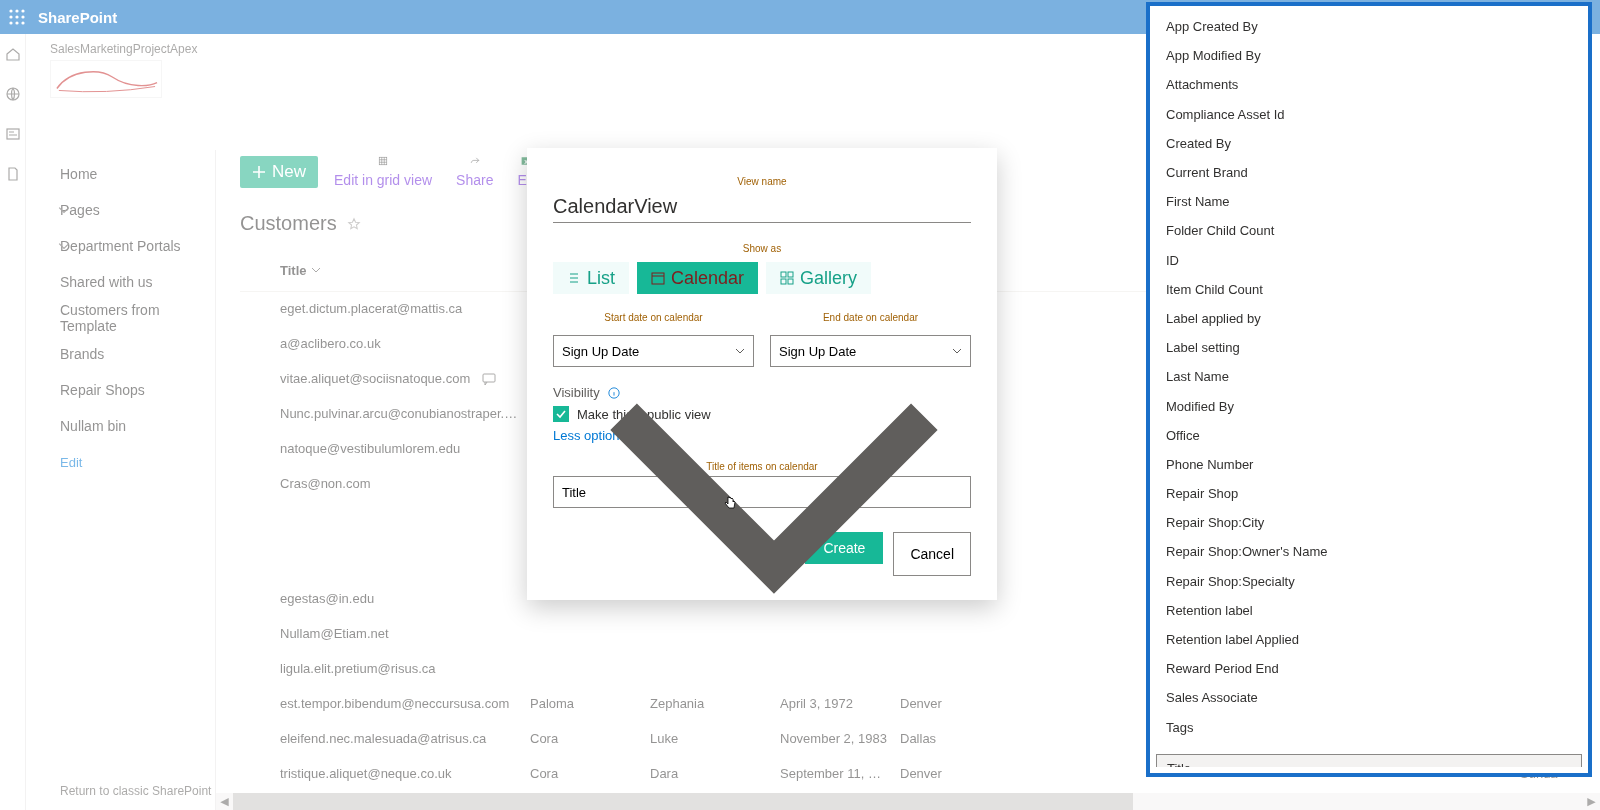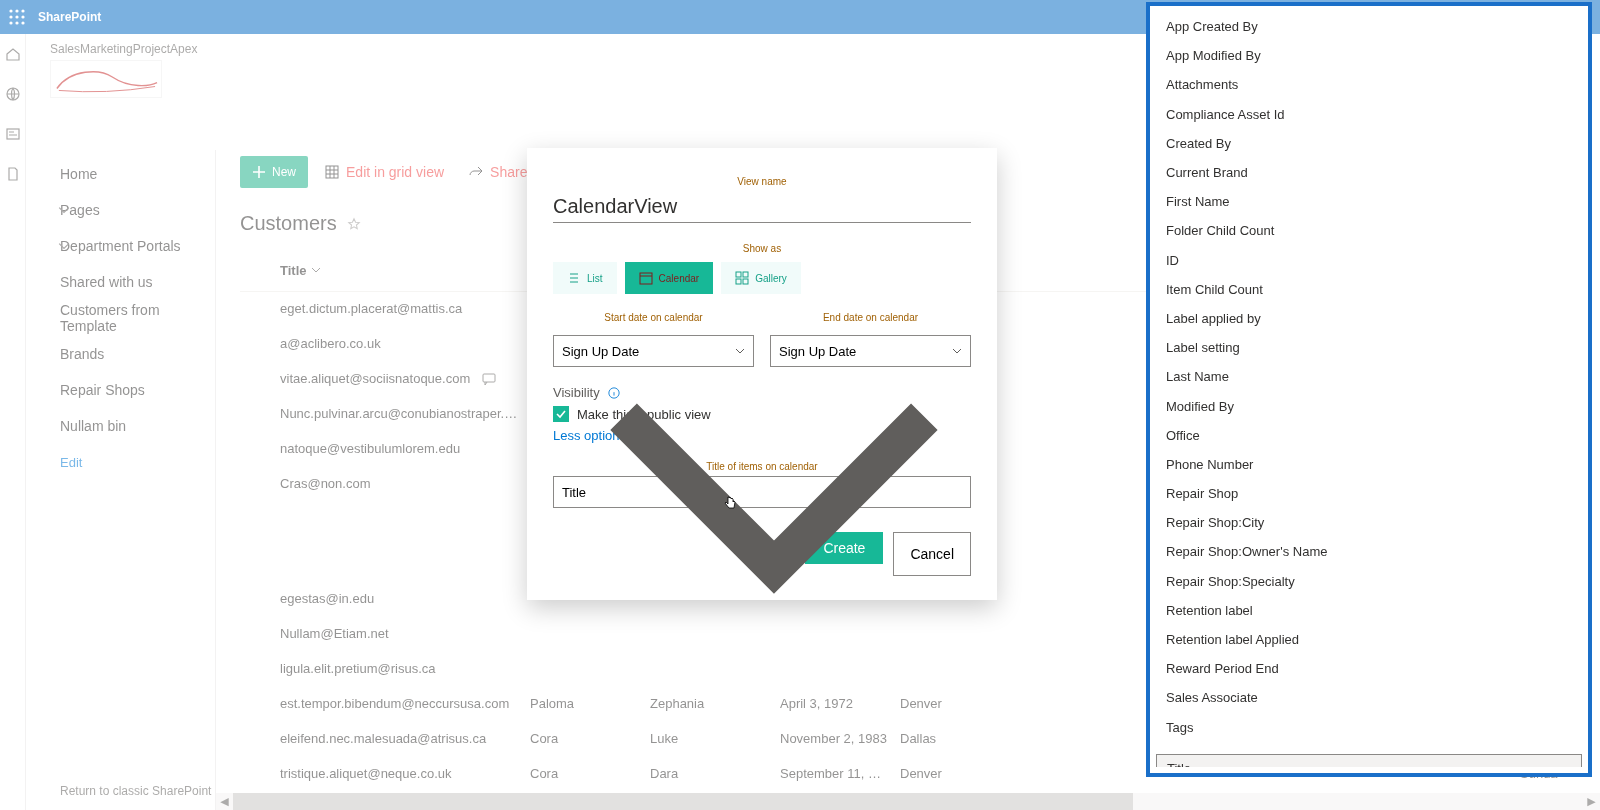--- a/index.html
+++ b/index.html
@@ -2,21 +2,21 @@
 <html><head>
 <meta charset="utf-8">
 <style>
 * { margin:0; padding:0; box-sizing:border-box; font-family:"Segoe UI","Segoe UI Web",Arial,sans-serif; }
 body { width:1600px; height:810px; overflow:hidden; position:relative; background:#fff; }
 
 
 .suite { height:34px; background:#036ac4; color:#fff; display:flex; align-items:center; position:relative; }
 .waffle { width:34px; height:34px; display:flex; align-items:center; justify-content:center; cursor:pointer; }
 .waffle svg { width:16px; height:16px; }
-.brand { font-size:12px; font-weight:600; margin-left:4px; }
+.brand { font-size:15px; font-weight:600; margin-left:4px; }
 .searchwrap { position:absolute; left:582px; top:4px; width:378px; height:26px; background:#1672c6; border-radius:2px; display:flex; align-items:center; padding:0 8px; }
 .searchwrap svg { width:14px; height:14px; margin-right:8px; opacity:.85; }
 .searchwrap input { flex:1; background:transparent; border:none; outline:none; color:#fff; font-size:13px; }
 .searchwrap input::placeholder { color:#cde3f6; }
 .suite-right { position:absolute; right:8px; top:0; height:34px; display:flex; align-items:center; gap:8px; }
 .suite-ico { width:28px; height:28px; display:flex; align-items:center; justify-content:center; cursor:pointer; }
 .suite-ico svg { width:16px; height:16px; }
 .avatar { width:24px; height:24px; border:1px solid #8bc0ea; border-radius:50%; display:flex; align-items:center; justify-content:center; font-size:10px; color:#fff; }
 
 
@@ -35,22 +35,22 @@
 
 
 .nav { position:absolute; left:26px; top:150px; width:190px; bottom:0; border-right:1px solid #e8e7e6; padding-top:6px; overflow:hidden; }
 .nav a { display:flex; align-items:center; height:36px; padding:0 18px 0 34px; font-size:14px; color:#323130; text-decoration:none; cursor:pointer; position:relative; }
 .nav .chev { position:absolute; left:32px; width:12px; }
 .nav .edit { color:#0078d4; font-size:13px; }
 .return { position:absolute; left:34px; bottom:12px; font-size:12px; color:#605e5c; cursor:pointer; }
 
 
 .cmd { position:absolute; left:216px; right:0; top:150px; height:44px; display:flex; align-items:center; gap:8px; padding:0 24px; }
-.btn-new { background:#1bb089; color:#fff; height:32px; padding:0 12px; border:none; border-radius:2px; display:flex; align-items:center; gap:6px; font-size:12px; cursor:pointer; }
-.cmd-item { height:32px; padding:0 8px; display:flex; align-items:center; gap:6px; font-size:14px; color:#ef4444; cursor:pointer; }
+.btn-new { background:#1bb089; color:#fff; height:32px; padding:0 12px; border:none; border-radius:2px; display:flex; align-items:center; gap:6px; font-size:17px; cursor:pointer; }
+.cmd-item { height:32px; padding:0 8px; display:flex; align-items:center; gap:6px; font-size:14px; color:#6d28d9; cursor:pointer;flex-direction:column; }
 .cmd-item svg { width:16px; height:16px; }
 .cmd-right { margin-left:auto; display:flex; gap:8px; align-items:center; }
 .cmd-right svg { width:16px; height:16px; color:#0078d4; }
 
 
 .list { position:absolute; left:216px; right:0; top:194px; bottom:0; padding:18px 24px 0; overflow:hidden; }
 .list-title { font-size:20px; font-weight:400; color:#323130; display:flex; align-items:center; gap:10px; margin-bottom:16px; }
 .list-title svg { width:14px; height:14px; color:#a19f9d; }
 table.data { width:100%; border-collapse:collapse; font-size:13px; color:#323130; table-layout:fixed; }
 table.data th { text-align:left; font-weight:600; color:#323130; height:40px; border-bottom:1px solid #edebe9; padding-right:12px; }
@@ -66,21 +66,21 @@
 .hscroll .arrow{ width:17px; height:17px; display:flex; align-items:center; justify-content:center; color:#605e5c; font-size:11px;}
 
 
 .scrim { position:absolute; inset:0; background:rgba(255,255,255,0.48); }
 
 
 .dlg { position:absolute; left:527px; top:148px; width:470px; background:#fff; padding:28px 26px 24px; box-shadow:0 8px 24px rgba(0,0,0,.2); }
 .dlg label.sec { font-size:10px; color:#a16207; display:block; margin-bottom:4px;text-align:center; }
 .dlg .vn-input { width:100%; border:none; border-bottom:1px solid #8a8886; font-size:20px; color:#323130; padding:4px 0; margin-bottom:20px; outline:none; }
 .showas { display:flex; gap:8px; margin:8px 0 18px; }
-.pill { height:32px; padding:0 14px; display:flex; align-items:center; gap:6px; background:#f1fbfa; color:#17a188; font-size:10px; border:none; cursor:pointer; }
+.pill { height:32px; padding:0 14px; display:flex; align-items:center; gap:6px; background:#f1fbfa; color:#17a188; font-size:18px; border:none; cursor:pointer; }
 .pill.active { background:#17b897; color:#7f1d1d; }
 .pill svg{width:14px;height:14px;}
 .two { display:flex; gap:16px; }
 .two > div { flex:1; }
 .sel { width:100%; height:32px; border:1px solid #8a8886; padding:0 8px; font-size:13px; display:flex; align-items:center; justify-content:space-between; margin-top:12px; cursor:pointer; }
 .sel svg{width:10px;height:10px;}
 .vis { display:flex; align-items:center; gap:8px; margin:18px 0 6px; font-size:13px; color:#605e5c; }
 .vis svg.info{width:12px;height:12px;color:#0078d4;}
 .chk { display:flex; align-items:center; gap:8px; font-size:13px; color:#323130; margin-bottom:6px;}
 .chk .box{ width:16px; height:16px; background:#17b897; display:flex; align-items:center; justify-content:center; }

